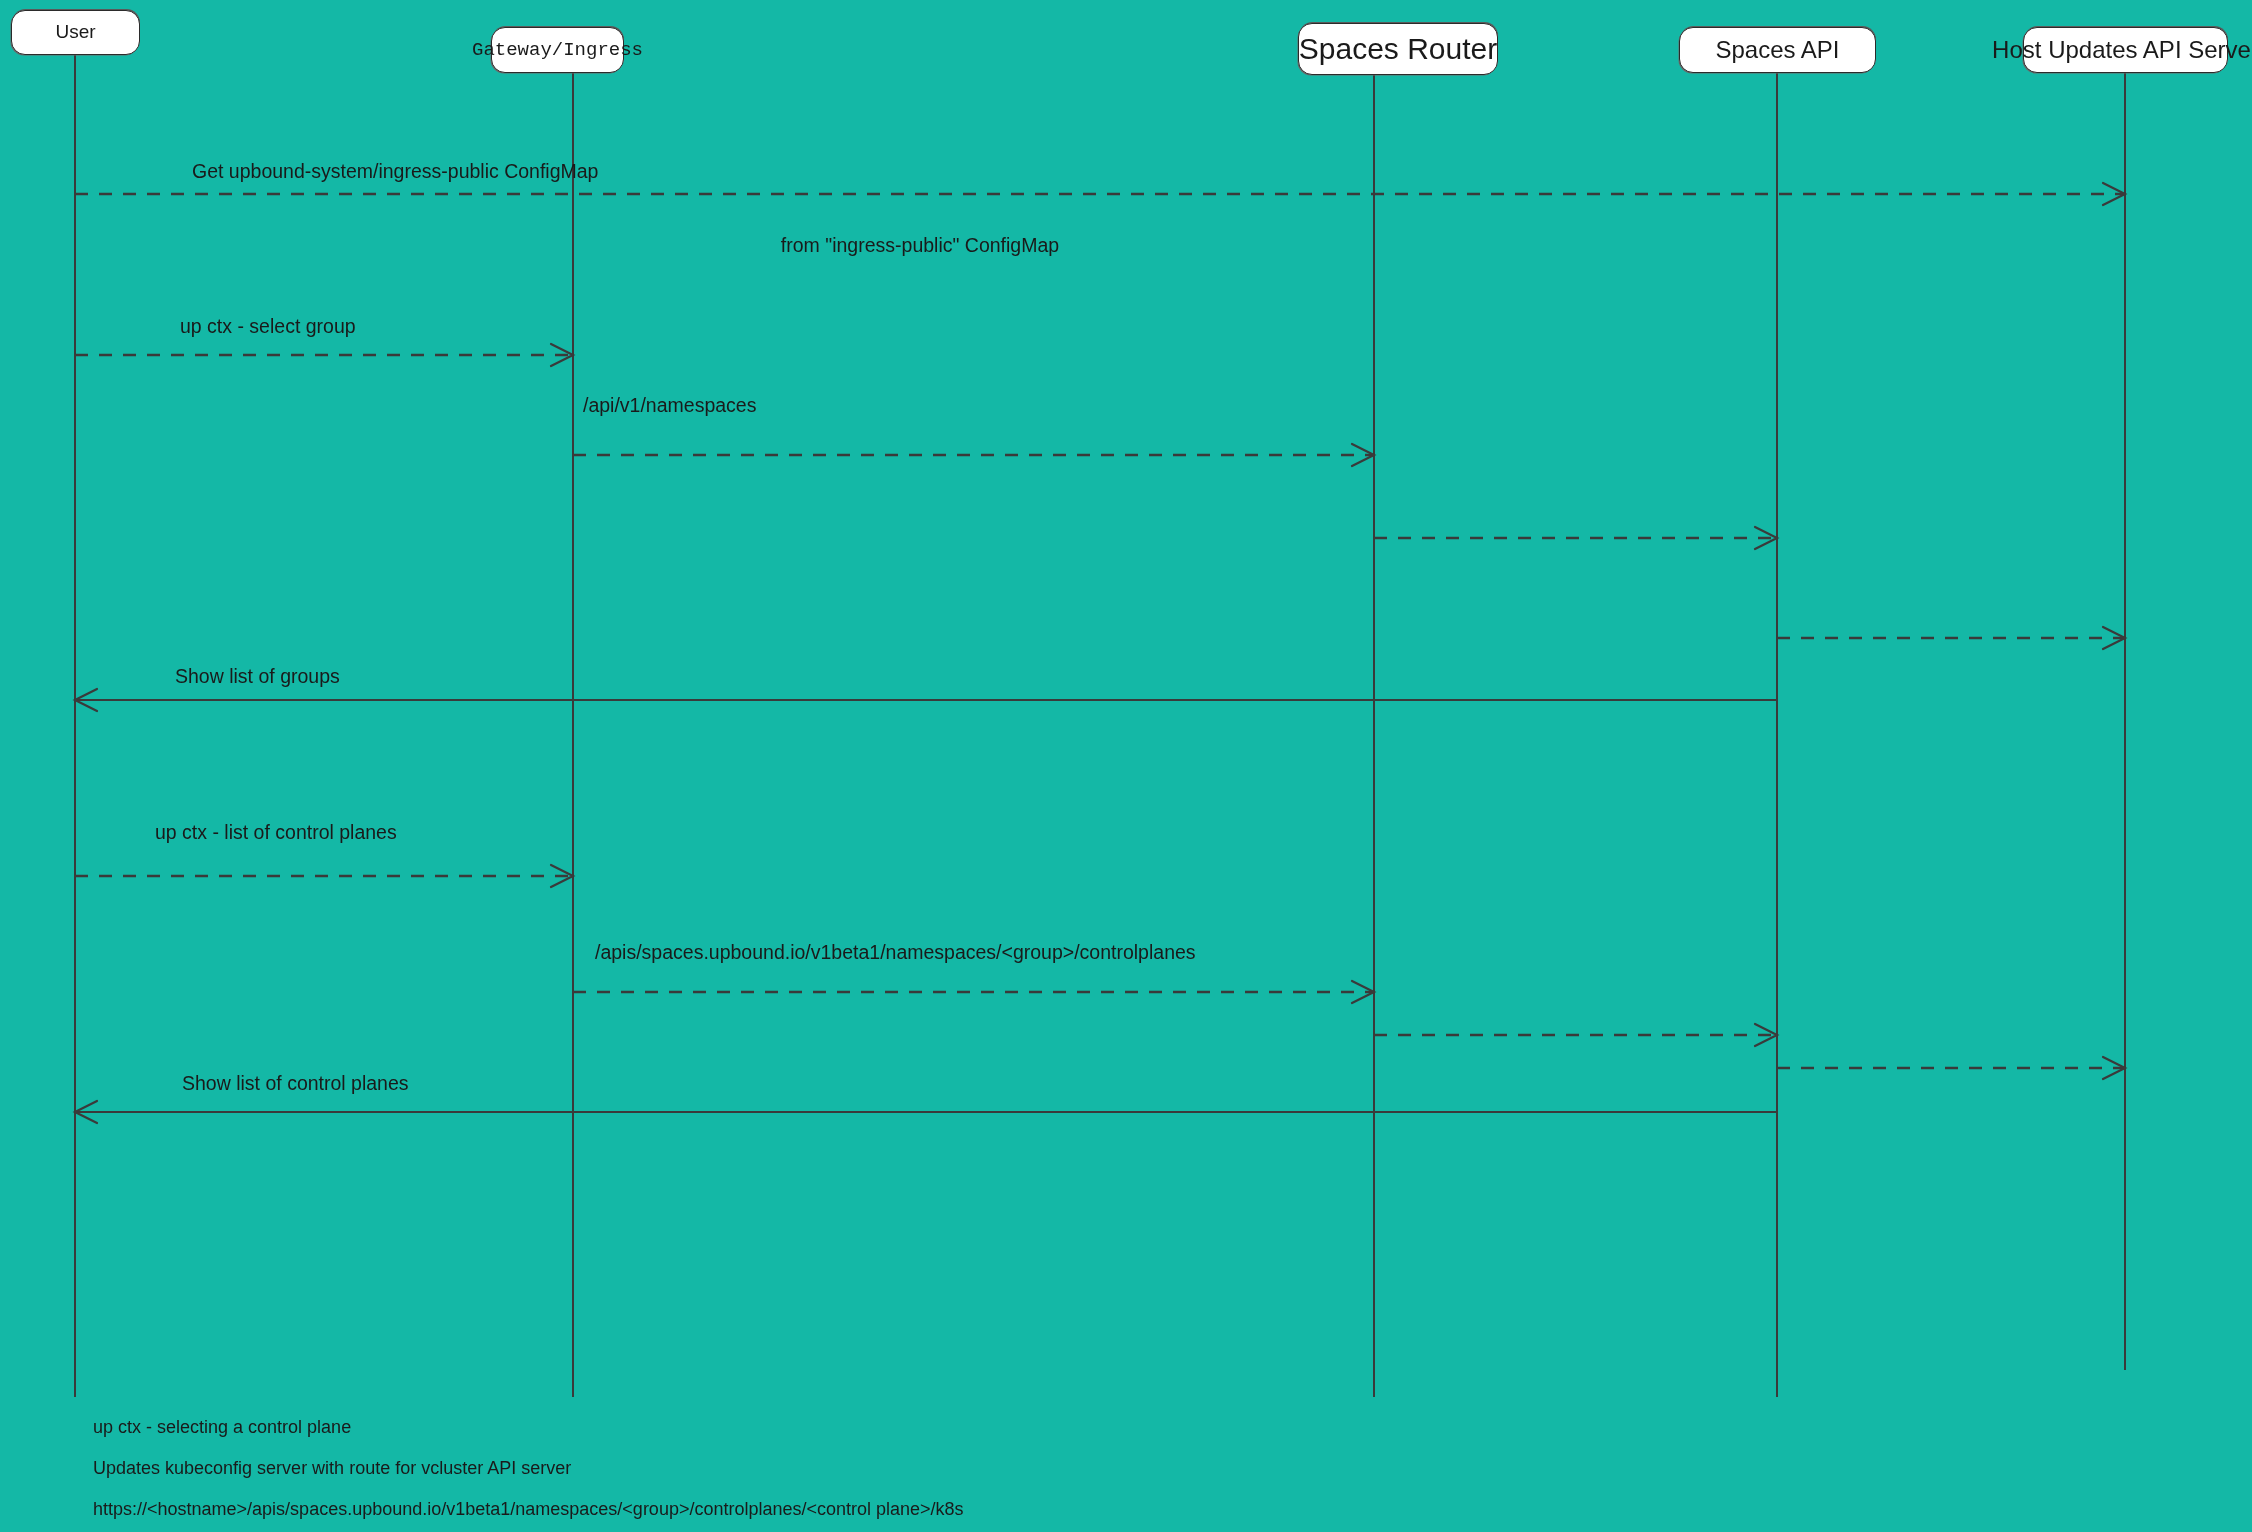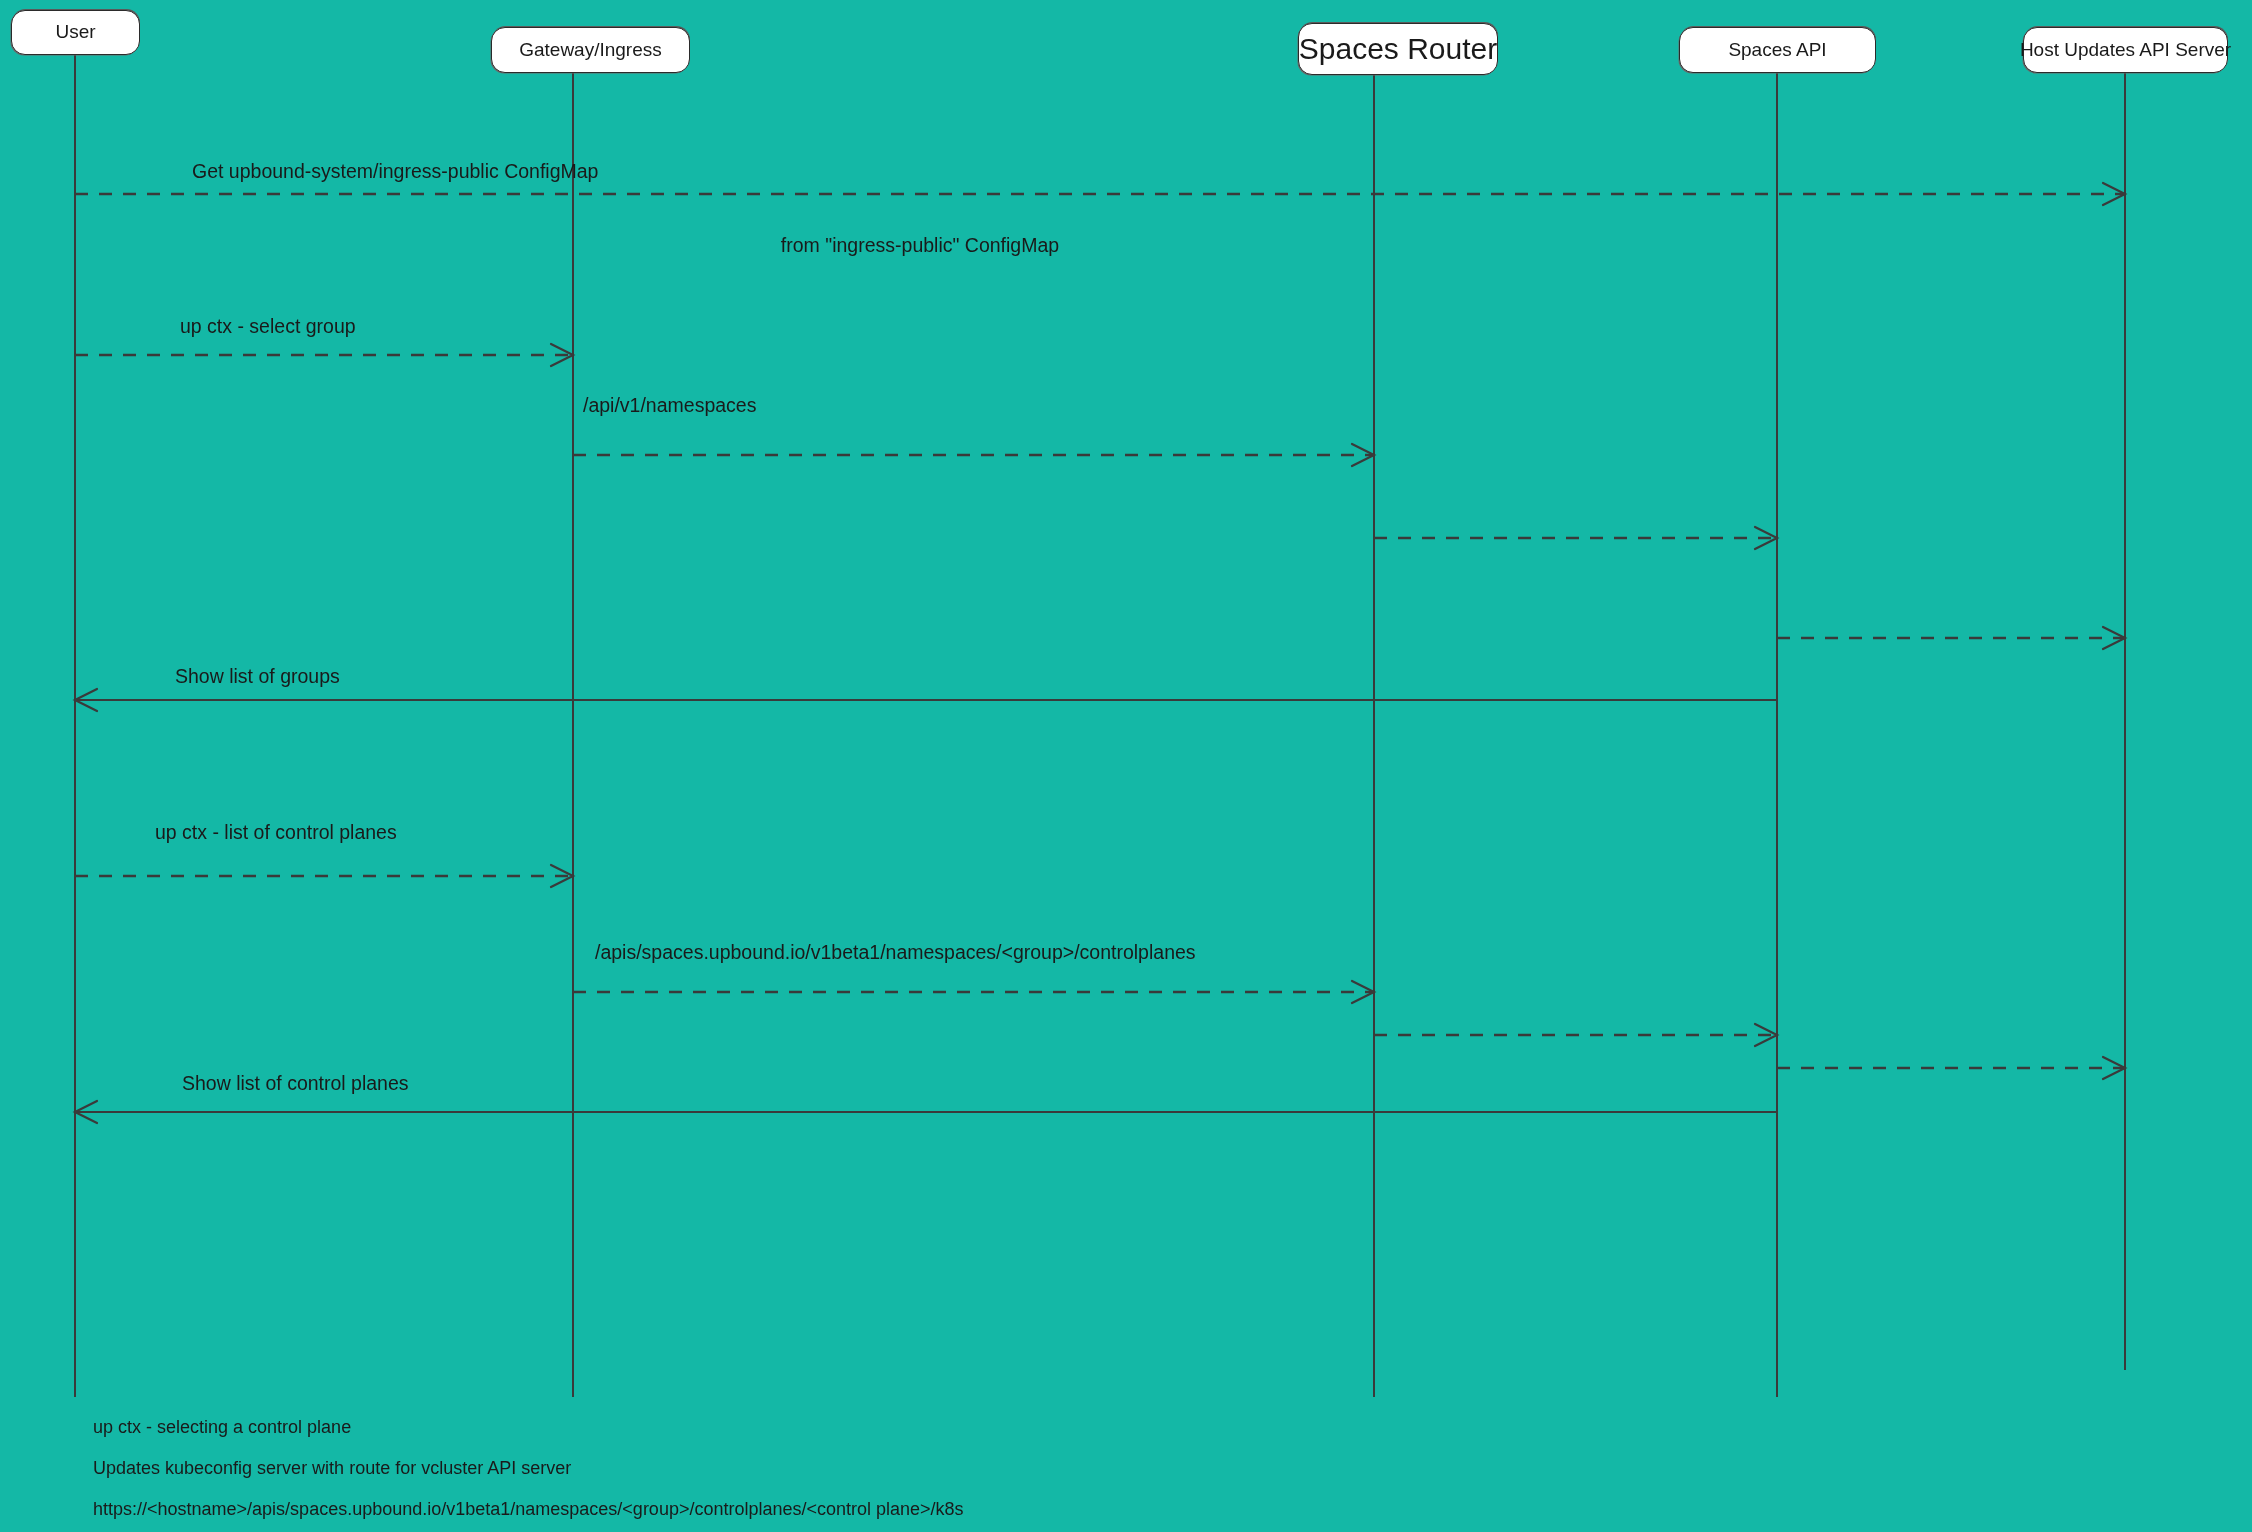--- a/index.html
+++ b/index.html
@@ -36,21 +36,21 @@
     line-height:1.2;
     color:#1a1a1a;
     box-shadow:0.5px -1.5px 0 -0.5px #5a5a5a, -1px 1px 0 -0.5px #6a6a6a;
   }
   .participant .plabel{
     display:block;
     padding:0 8px;
     white-space:nowrap;
   }
   .p-small .plabel{ font-size:19px; }
-  .p-mid   .plabel{ font-size:19px; }
+  .p-mid   .plabel{ font-size:24px; }
   .p-big   .plabel{ font-size:30px; }
 
   
   .msg-label{
     position:absolute;
     font-size:19.5px;
     color:#1a1a1a;
     white-space:nowrap;
     line-height:1.45;
   }
@@ -128,21 +128,21 @@
           <line x1="1777" x2="75" y1="1112" y2="1112" stroke="#3a3a3a" stroke-width="2"></line>
           <path d="M 97 1101 L 75 1112 L 97 1123" fill="none" stroke="#3a3a3a" stroke-width="2.2" stroke-linecap="round" stroke-linejoin="miter"></path>
         </g>
       </g>
   </svg>
 
   <div id="participants-layer">
       <div class="participant p-small" style="left: 11px; top: 10px; width: 129px; height: 45px;">
         <span class="plabel">User</span>
       </div>
-      <div class="participant p-small" style="left: 491px; top: 27px; width: 199px; height: 46px;">
+      <div class="participant p-small" style="left: 491px; top: 27px; width: 133px; height: 46px; font-family: Liberation Mono, monospace;">
         <span class="plabel">Gateway/Ingress</span>
       </div>
       <div class="participant p-big" style="left: 1274px; top: 23px; width: 200px; height: 52px; margin-left: 24px;">
         <span class="plabel">Spaces Router</span>
       </div>
       <div class="participant p-mid" style="left: 1679px; top: 27px; width: 197px; height: 46px;">
         <span class="plabel">Spaces API</span>
       </div>
       <div class="participant p-mid" style="left: 2023px; top: 27px; width: 205px; height: 46px;">
         <span class="plabel">Host Updates API Server</span>

